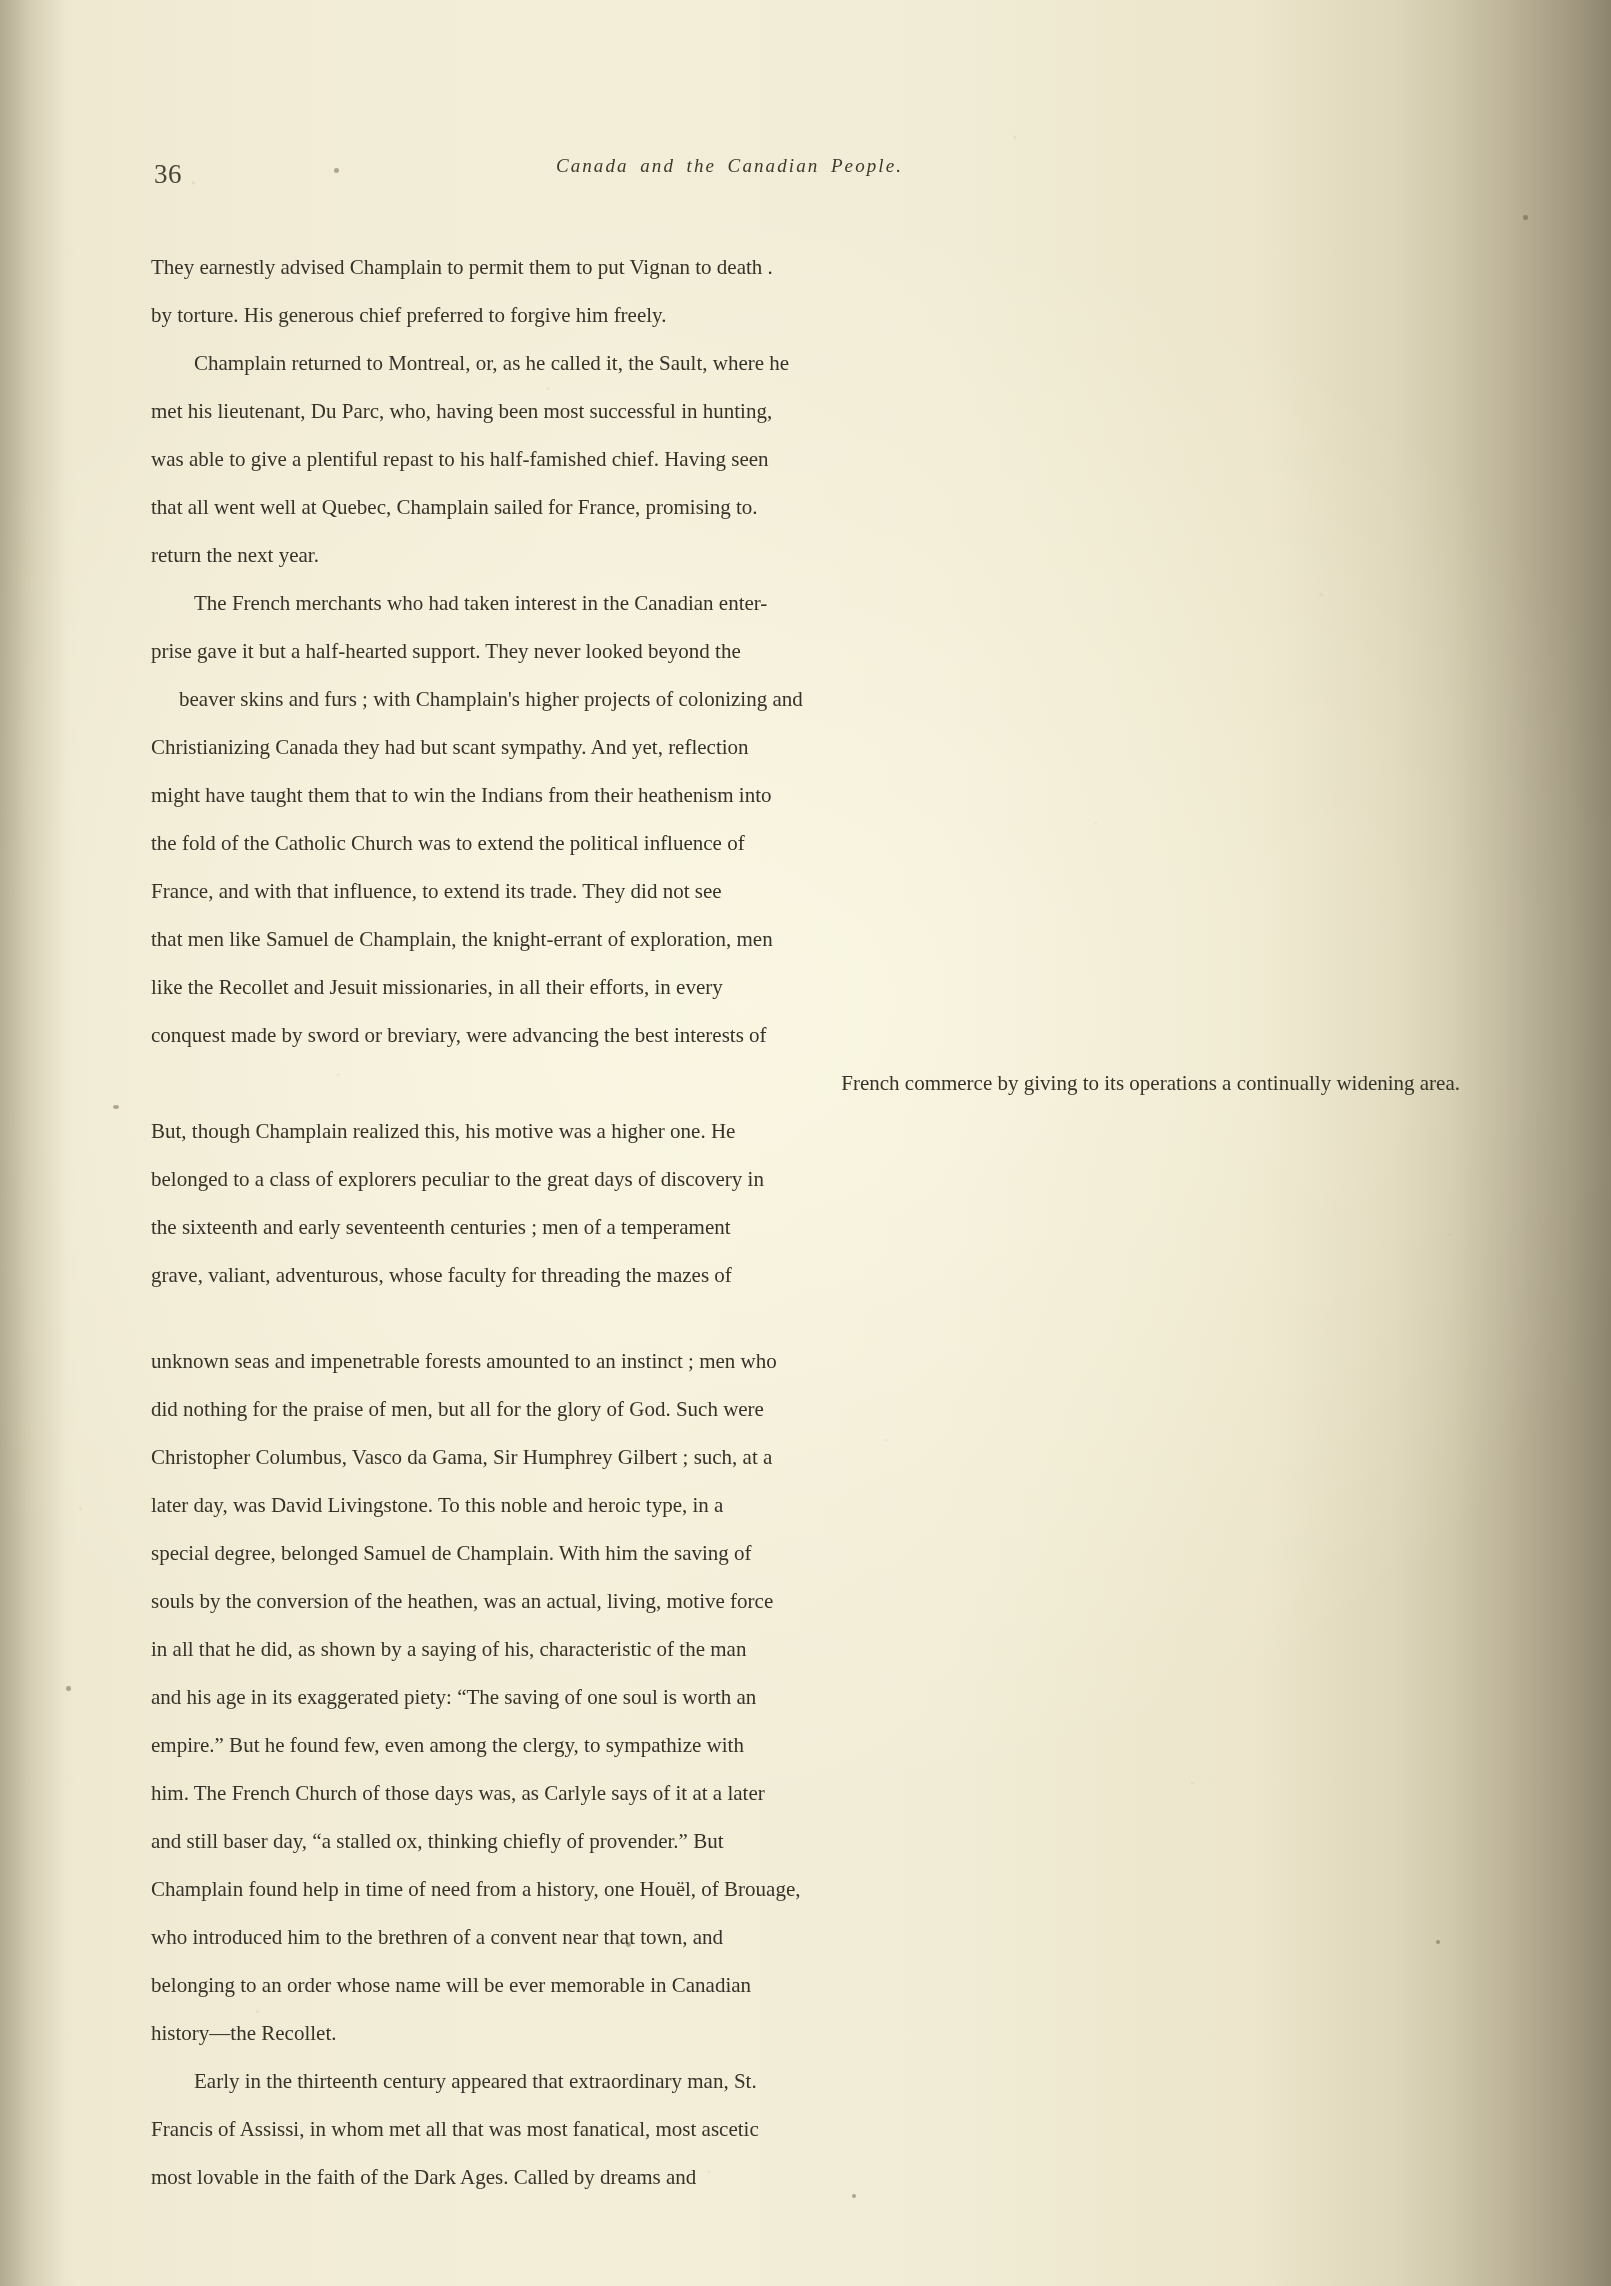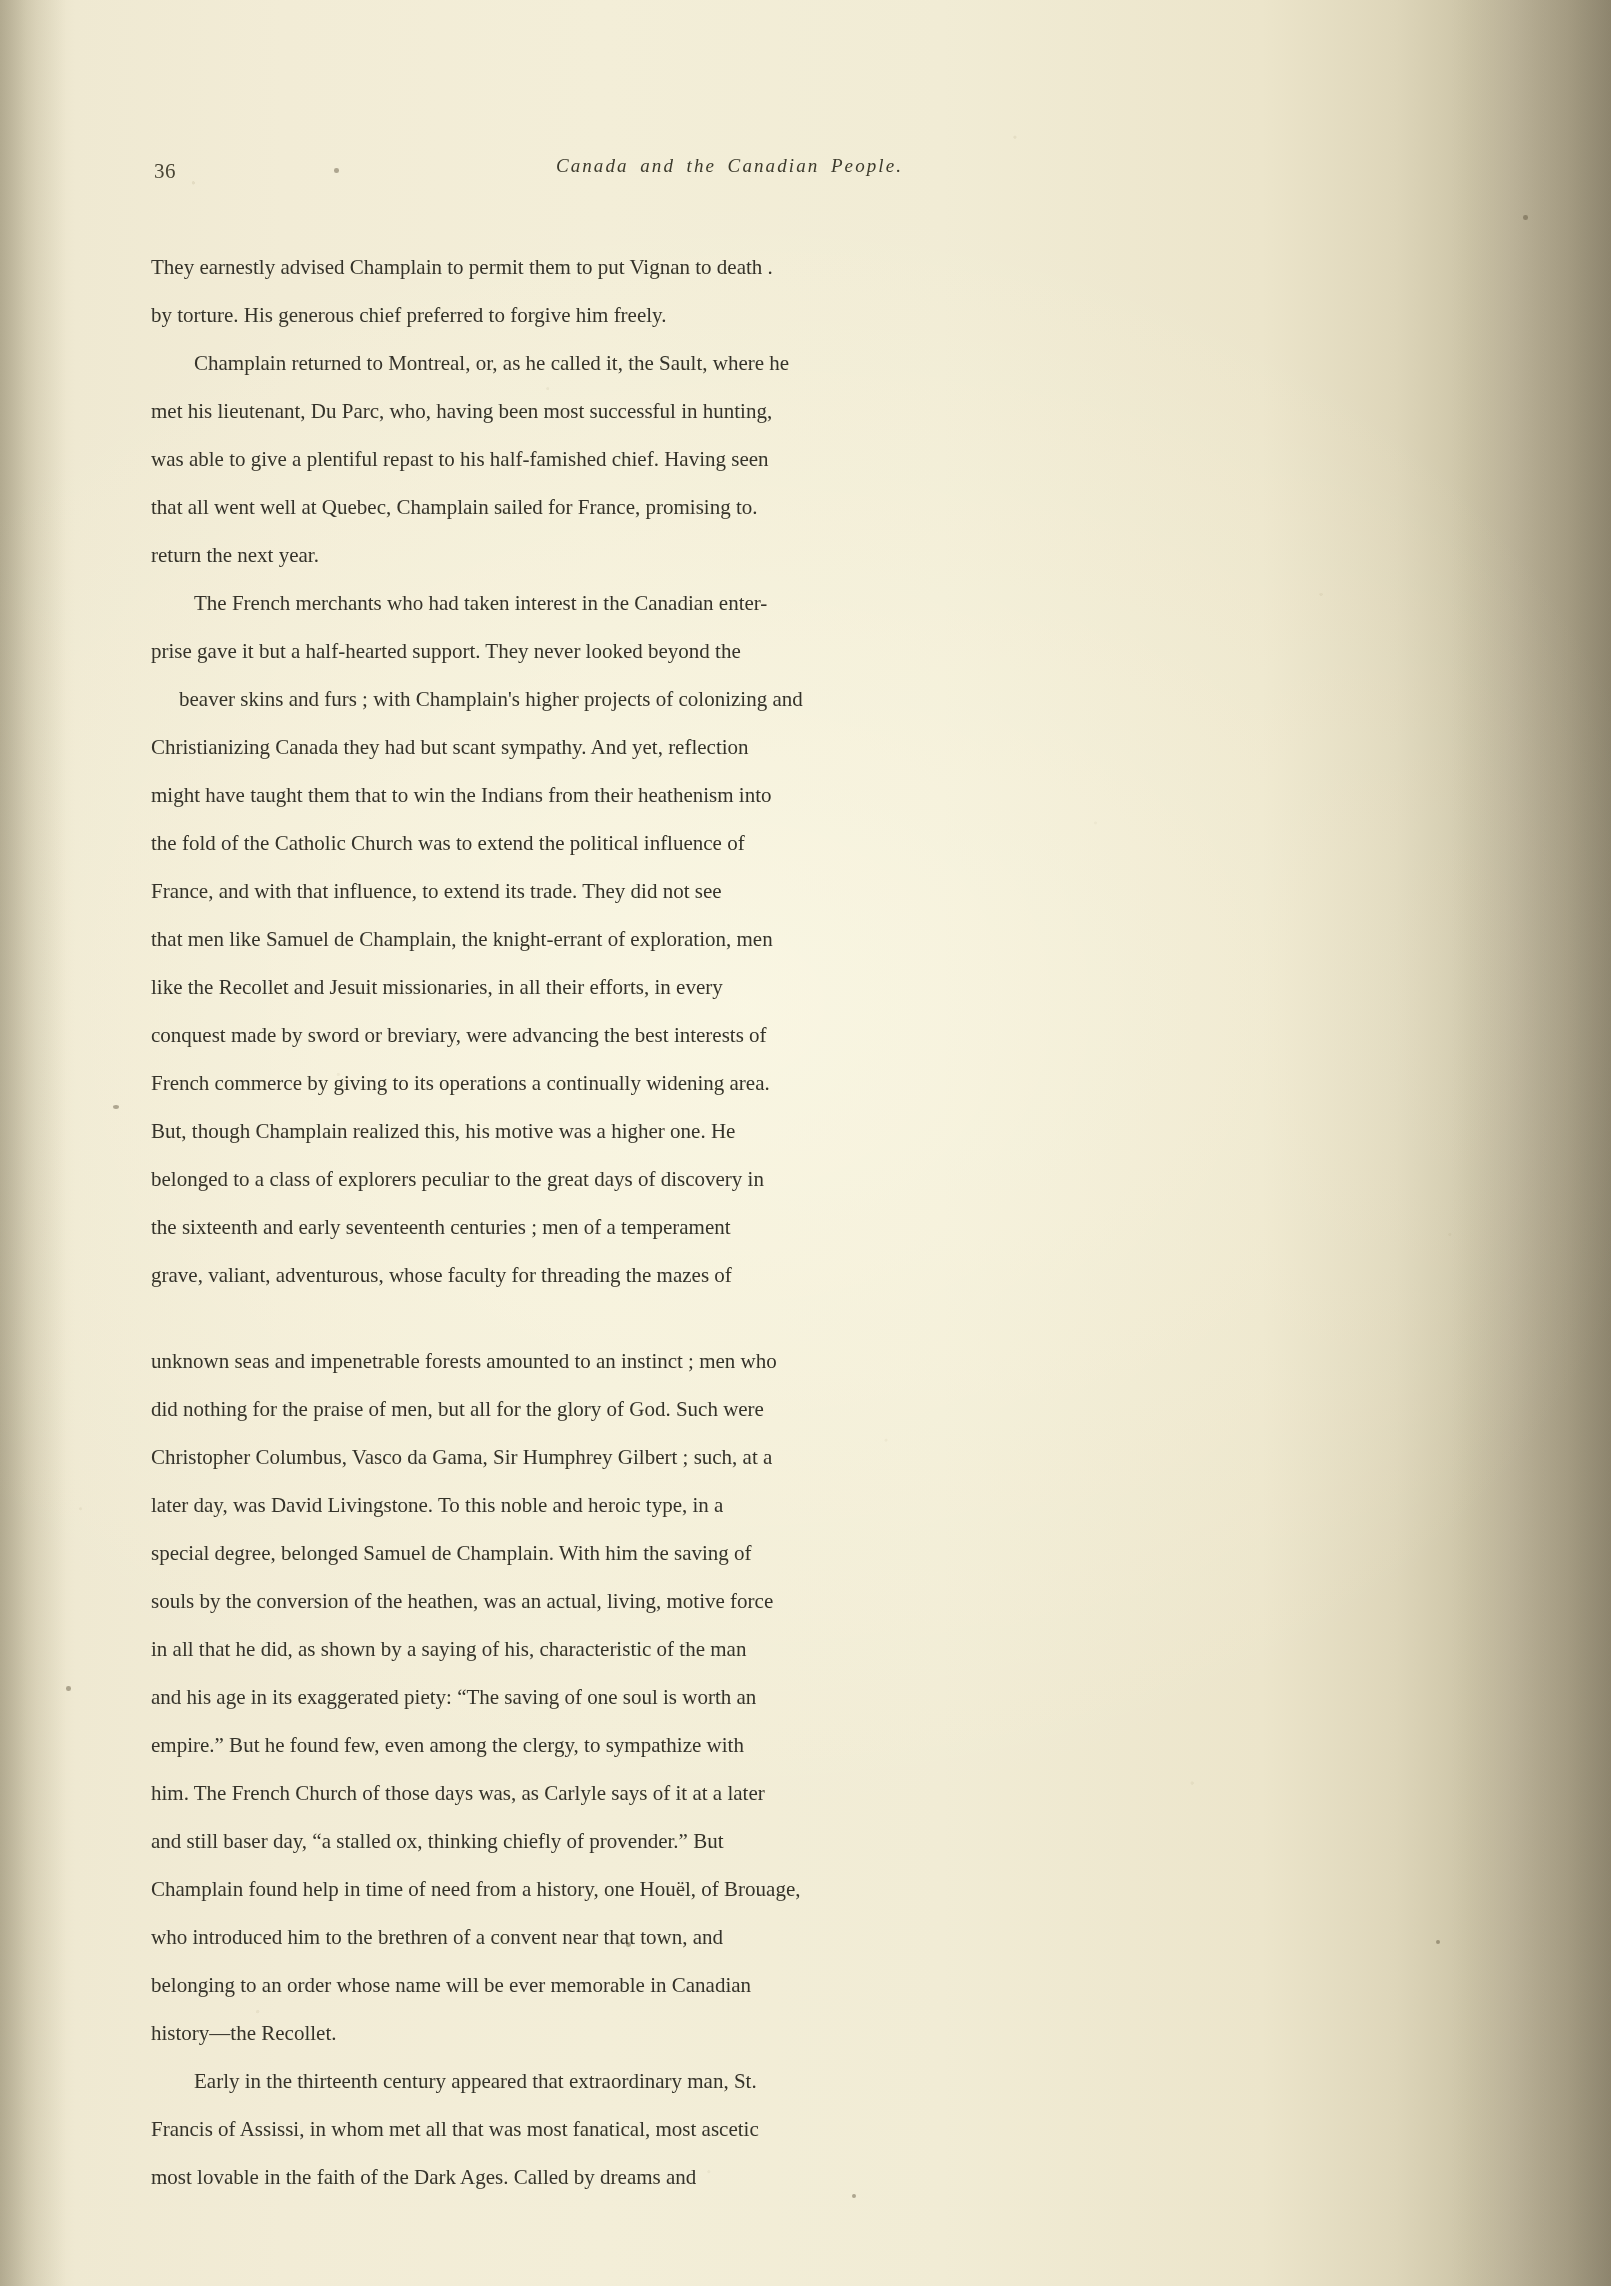--- a/index.html
+++ b/index.html
@@ -66,21 +66,21 @@
     position: absolute;
     left: 141px;
     top: 155px;
     width: 1337px;
     height: 40px;
   }
   #folio {
     position: absolute;
     left: 13px;
     top: 3.8px;
-    font-size: 21px;
+    font-size: 27px;
     color: #4a4636;
     letter-spacing: 0.5px;
   }
   #head-title {
     position: absolute;
     left: 0;
     top: 0;
     width: 1177px;
     text-align: center;
     font-style: italic;
@@ -149,21 +149,21 @@
         <span class="line indent" style="word-spacing: 0px;">The French merchants who had taken interest in the Canadian enter-</span>
         <span class="line" style="word-spacing: 0px;">prise gave it but a half-hearted support.   They never looked beyond the</span>
         <span class="line" style="word-spacing: 0px; margin-left: 28px;">beaver skins and furs ; with Champlain's higher projects of colonizing and</span>
         <span class="line" style="word-spacing: 0px;">Christianizing Canada they had but scant sympathy.   And yet, reflection</span>
         <span class="line" style="word-spacing: 0px;">might have taught them that to win the Indians from their heathenism into</span>
         <span class="line" style="word-spacing: 0px;">the fold of the Catholic Church was to extend the political influence of</span>
         <span class="line" style="word-spacing: 0px;">France, and with that influence, to extend its trade.   They did not see</span>
         <span class="line" style="word-spacing: 0px;">that men like Samuel de Champlain, the knight-errant of exploration, men</span>
         <span class="line" style="word-spacing: 0px;">like the Recollet and Jesuit missionaries, in all their efforts, in every</span>
         <span class="line" style="word-spacing: 0px;">conquest made by sword or breviary, were advancing the best interests of</span>
-        <span class="line" style="word-spacing: 0px;">French commerce by giving to its operations a continually widening area.</span>
+        <span class="line" style="word-spacing: 0px; text-align: right;">French commerce by giving to its operations a continually widening area.</span>
         <span class="line" style="word-spacing: 0px;">But, though Champlain realized this, his motive was a higher one.   He</span>
         <span class="line" style="word-spacing: 0px;">belonged to a class of explorers peculiar to the great days of discovery in</span>
         <span class="line" style="word-spacing: 0px;">the sixteenth and early seventeenth centuries ; men of a temperament</span>
         <span class="line" style="word-spacing: 0px;">grave, valiant, adventurous, whose faculty for threading the mazes of</span>
         <span class="line" style="word-spacing: 0px; margin-top: 38px;">unknown seas and impenetrable forests amounted to an instinct ; men who</span>
         <span class="line" style="word-spacing: 0px;">did nothing for the praise of men, but all for the glory of God.   Such were</span>
         <span class="line" style="word-spacing: 0px;">Christopher Columbus, Vasco da Gama, Sir Humphrey Gilbert ; such, at a</span>
         <span class="line" style="word-spacing: 0px;">later day, was David Livingstone.   To this noble and heroic type, in a</span>
         <span class="line" style="word-spacing: 0px;">special degree, belonged Samuel de Champlain.   With him the saving of</span>
         <span class="line" style="word-spacing: 0px;">souls by the conversion of the heathen, was an actual, living, motive force</span>

